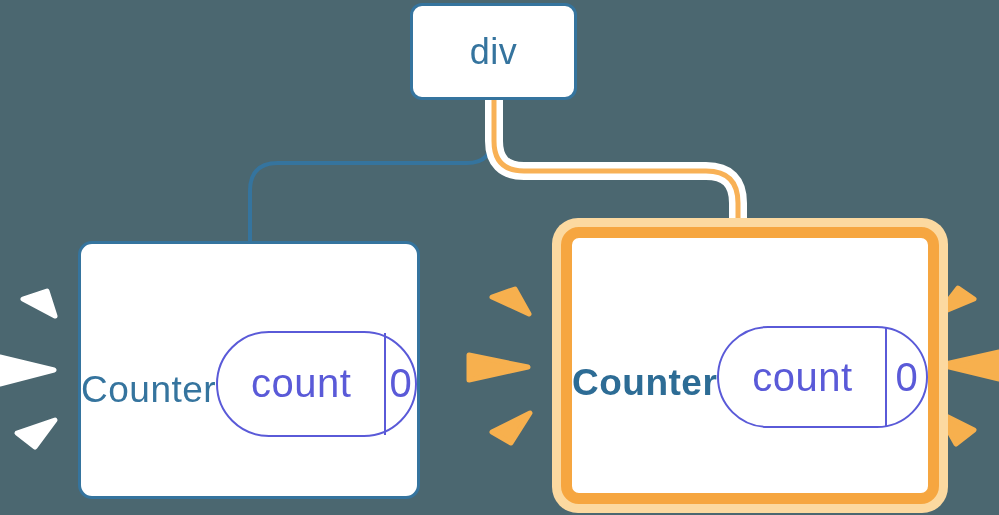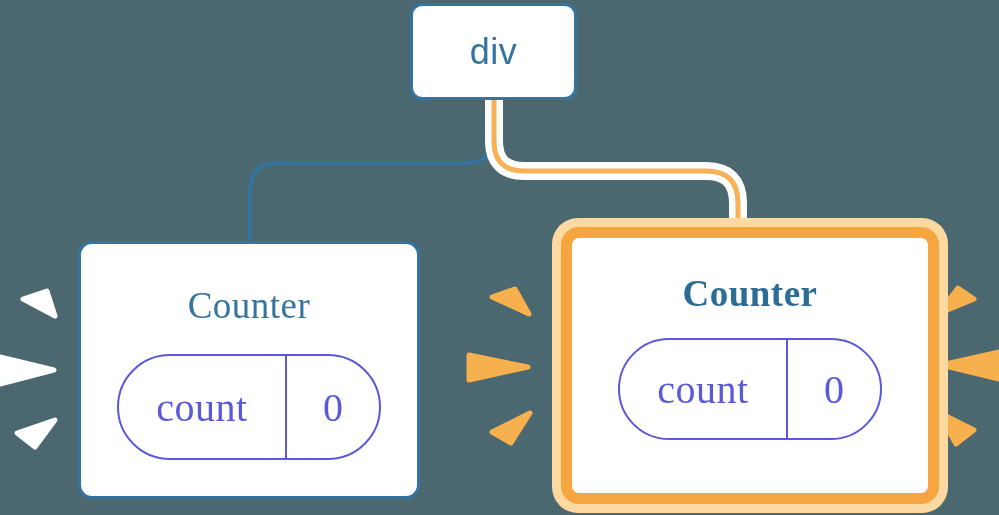--- a/index.html
+++ b/index.html
@@ -20,21 +20,21 @@
   .node-root {
     position:absolute; left:410px; top:3px; width:167px; height:97px;
     box-sizing:border-box; background:var(--card_bg);
     border:3px solid var(--blue); border-radius:12px;
     display:flex; align-items:center; justify-content:center;
     font-size:36px; font-weight:500; color:var(--blue); letter-spacing:0.5px;
   }
 
   .card {
     box-sizing:border-box; background:var(--card_bg);
-    display:flex; flex-direction:column; align-items:center;font-family:Liberation Serif, serif;
+    display:flex; flex-direction:row; align-items:center;
   }
   .card-1 {
     position:absolute; left:78px; top:241px; width:342px; height:258px;
     border:3px solid var(--blue); border-radius:14px;
   }
   .card-halo {
     position:absolute; left:552px; top:218px; width:396px; height:295px;
     box-sizing:border-box; background:var(--orange_halo);
     border-radius:26px; padding:9px;
   }

